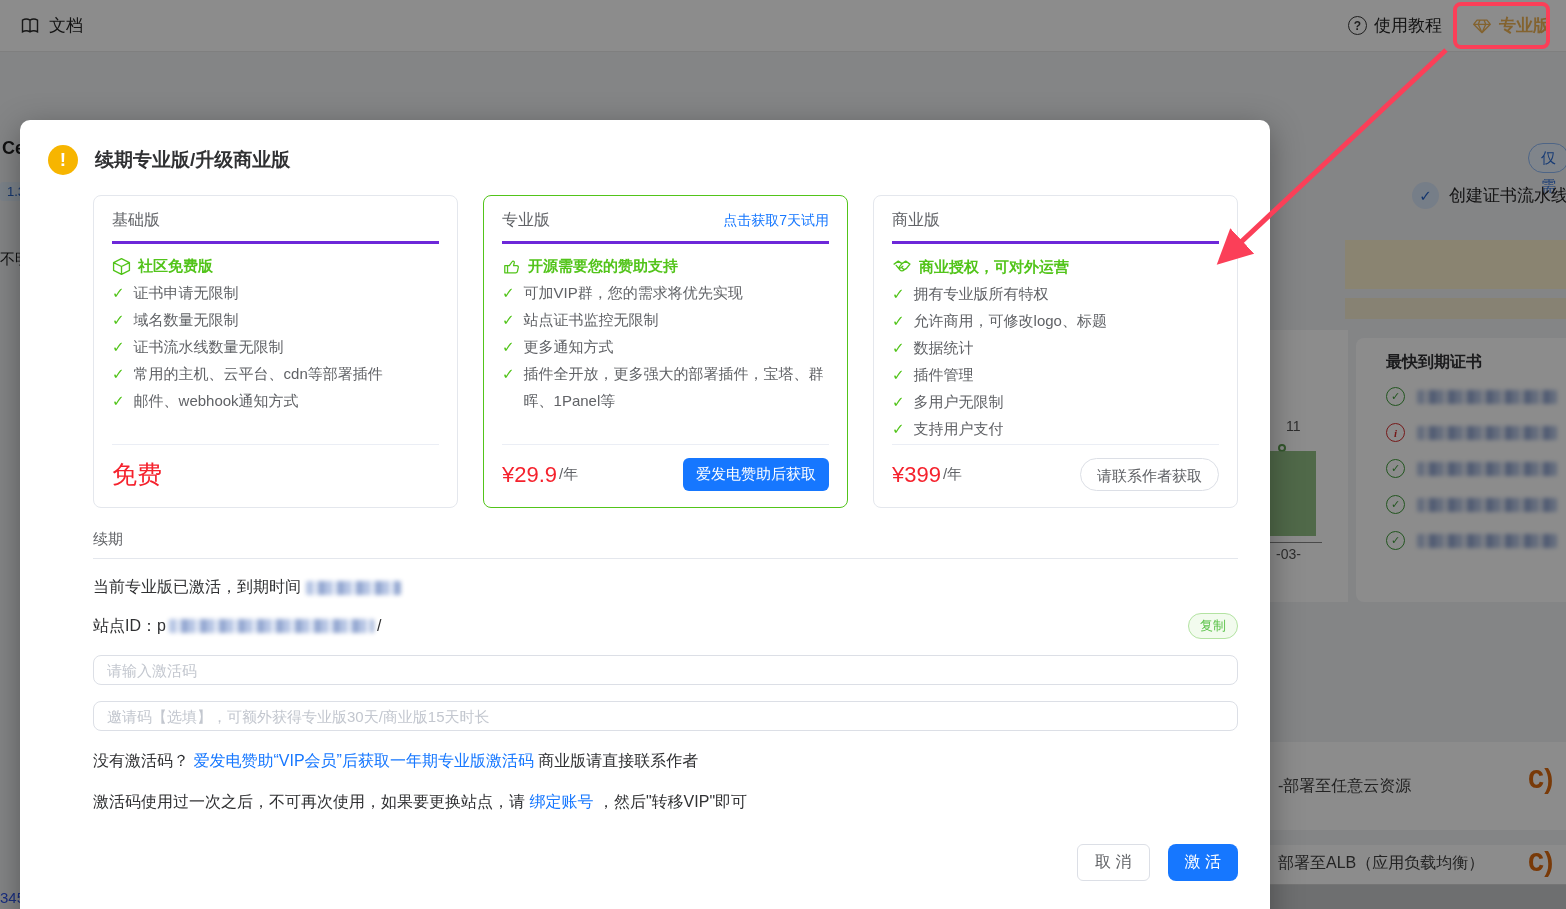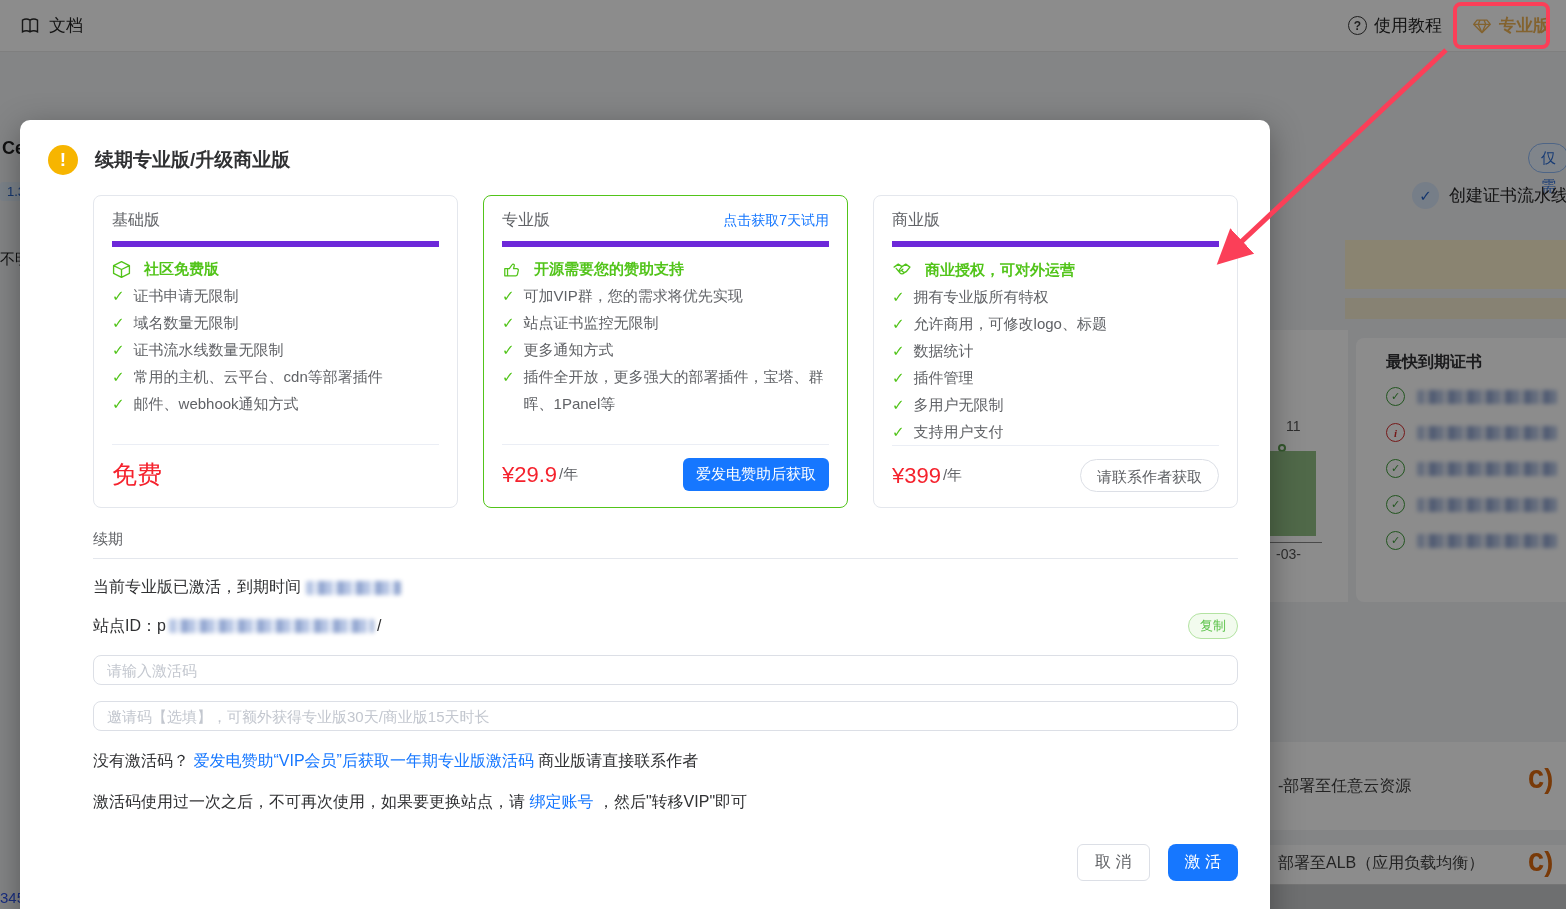--- a/index.html
+++ b/index.html
@@ -77,23 +77,23 @@
   .modal-header { display:flex; align-items:center; gap:17px; padding:25px 32px 8px 28px; }
   .warn-icon { width:30px; height:30px; border-radius:50%; background:#f7b500; color:#fff;
     font-weight:bold; font-size:19px; display:flex; align-items:center; justify-content:center; flex:0 0 30px; }
   .modal-title { font-size:19px; font-weight:bold; color:#303133; }
 
   .plans { display:flex; gap:25px; margin:12px 32px 0 73px; }
   .plan { flex:1; border:1px solid #e4e7ed; border-radius:8px; padding:14px 18px 16px; height:313px;
     display:flex; flex-direction:column; background:#fff; }
   .plan.pro { border-color:#52c41a; }
   .plan-head { display:flex; justify-content:space-between; align-items:center; font-size:16px;
-    color:#606266; padding-bottom:10px; border-bottom:6px solid #6d28d9; }
+    color:#606266; padding-bottom:10px; border-bottom:3px solid #6d28d9; }
   .trial-link { font-size:14px; color:#1677ff; cursor:pointer; }
-  .highlight { display:flex; gap:13px; align-items:center; color:#52c41a; font-size:15px; font-weight:600; margin:13px 0 3px; }
+  .highlight { display:flex; gap:7px; align-items:center; color:#52c41a; font-size:15px; font-weight:600; margin:13px 0 3px; }
   ul.features { list-style:none; margin:0; padding:0; }
   .features li { display:flex; gap:9px; font-size:15px; color:#606266; line-height:27px; align-items:flex-start; }
   .features .check { color:#52c41a; font-weight:bold; flex:0 0 auto; }
   .price-row { margin-top:auto; border-top:1px solid #ebeef5; padding-top:13px; display:flex; align-items:center; }
   .price { color:#f5222d; font-size:22px; font-weight:500; }
   .price.free { font-size:25px; }
   .unit { color:#606266; font-size:15px; margin-left:2px; }
   .btn-primary { margin-left:auto; background:#1677ff; color:#fff; border:none; border-radius:6px;
     height:33px; padding:0 13px; font-size:15px; cursor:pointer; font-family:inherit; }
   .btn-outline { margin-left:auto; background:#fff; color:#606266; border:1px solid #dcdfe6;

